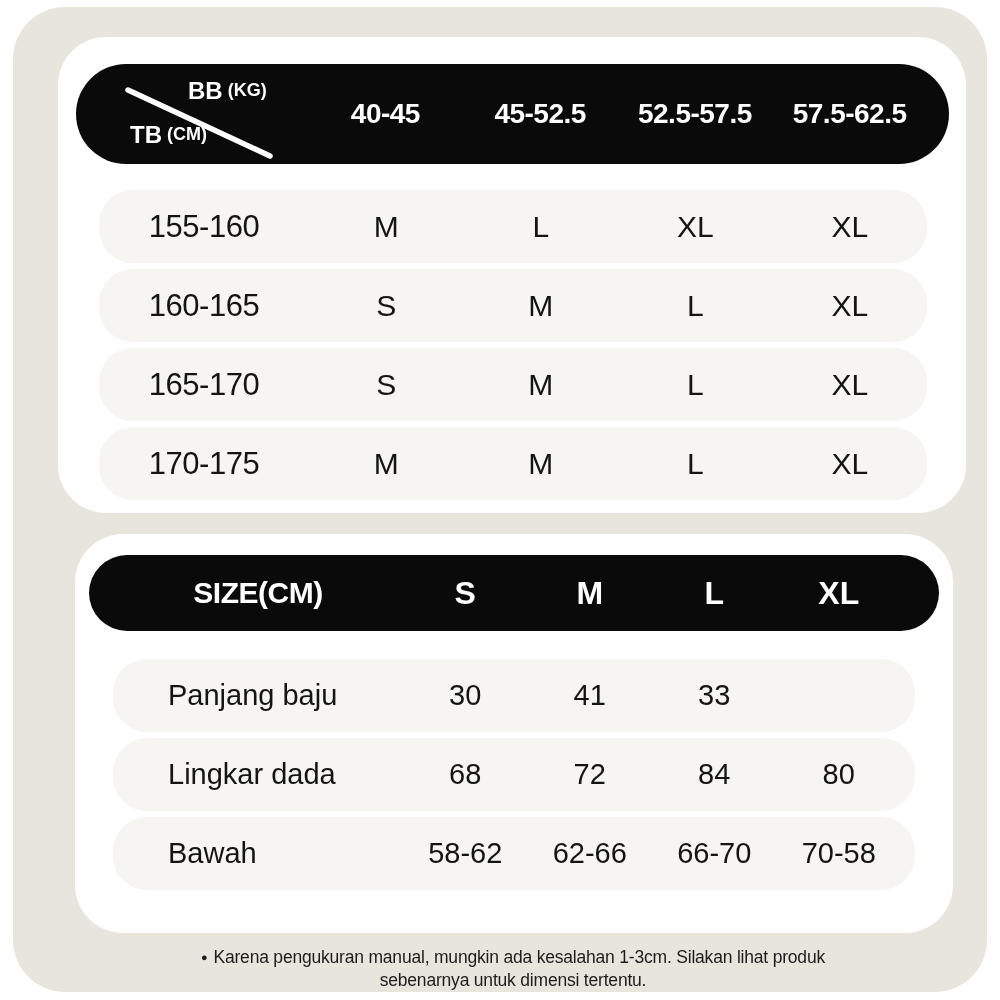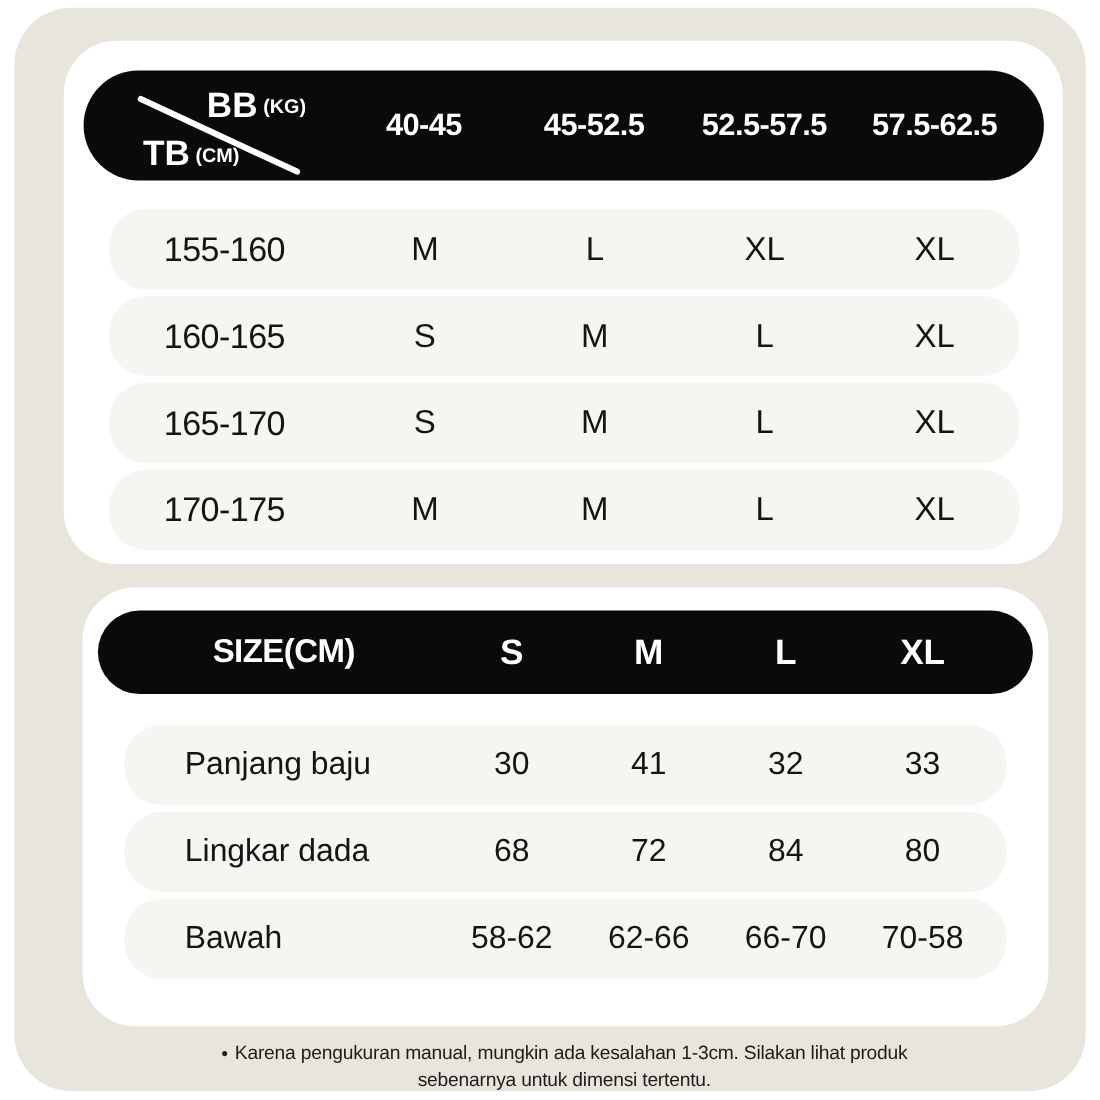--- a/index.html
+++ b/index.html
@@ -42,21 +42,21 @@
   }
   .pill-2 .hcell { font-size: 32px; letter-spacing: 0; }
   .hlabel-cell { text-align: center; font-weight: 600; font-size: 30px; letter-spacing: -0.5px; }
 
   
   .corner-cell { position: relative; height: 100px; }
   .corner-cell svg { position: absolute; left: 0; top: 0; width: 210px; height: 100px; }
   .corner-top, .corner-bottom { position: absolute; white-space: nowrap; }
   .corner-top  { left: 90px; top: 13px; }
   .corner-bottom { left: 32px; top: 57px; }
-  .axis-big  { font-size: 32px; font-weight: 700; }
+  .axis-big  { font-size: 24px; font-weight: 700; }
   .axis-unit { font-size: 18px; font-weight: 600; margin-left: 5px; position: relative; top: -3px; }
 
   .t-row {
     background: #f6f5f1; border-radius: 34px; height: 73px;
     display: grid; align-items: center;
   }
   .t-row-1 { margin: 6px 39px 0 41px; grid-template-columns: 210px repeat(4, 1fr); }
   .t-row-1.first { margin-top: 26px; }
   .t-row-2 { margin: 6px 38px 0 38px; grid-template-columns: 290px repeat(4, 1fr); padding-right: 14px; }
   .t-row-2.first { margin-top: 28px; }
@@ -139,21 +139,20 @@
         <div class="hcell">S</div>
         <div class="hcell">M</div>
         <div class="hcell">L</div>
         <div class="hcell">XL</div>
       </div>
 
       <div class="t-row t-row-2 first">
         <div class="label-l">Panjang baju</div>
         <div class="val">30</div>
         <div class="val">41</div>
-        <div class="val">32</div>
         <div class="val">33</div>
       </div>
 
       <div class="t-row t-row-2">
         <div class="label-l">Lingkar dada</div>
         <div class="val">68</div>
         <div class="val">72</div>
         <div class="val">84</div>
         <div class="val">80</div>
       </div>

